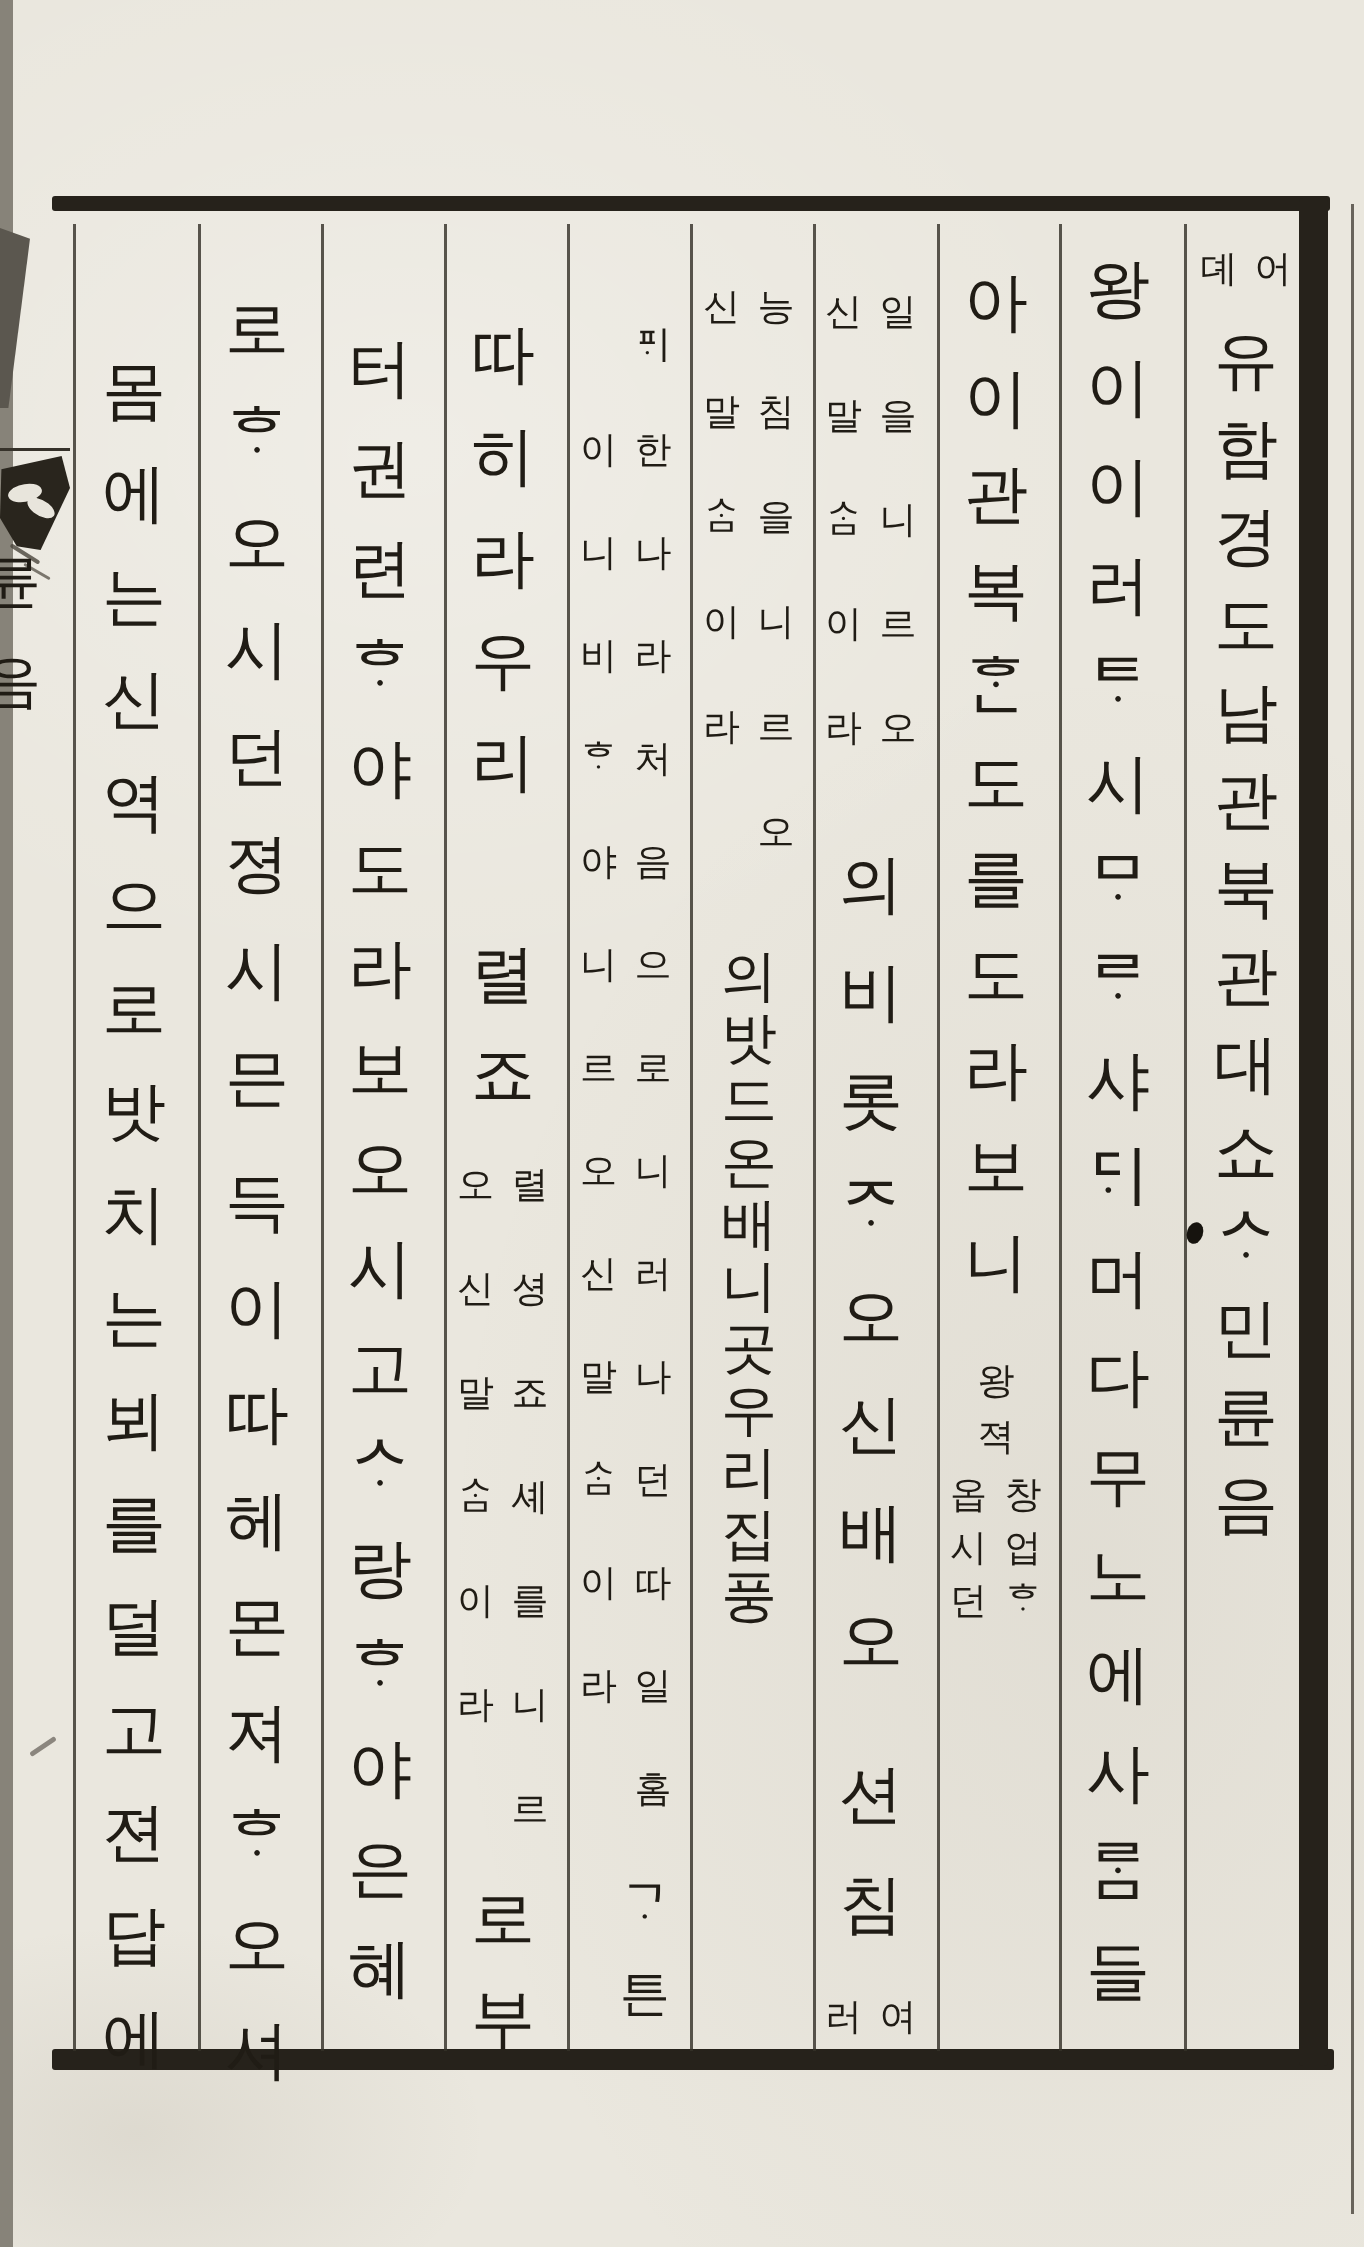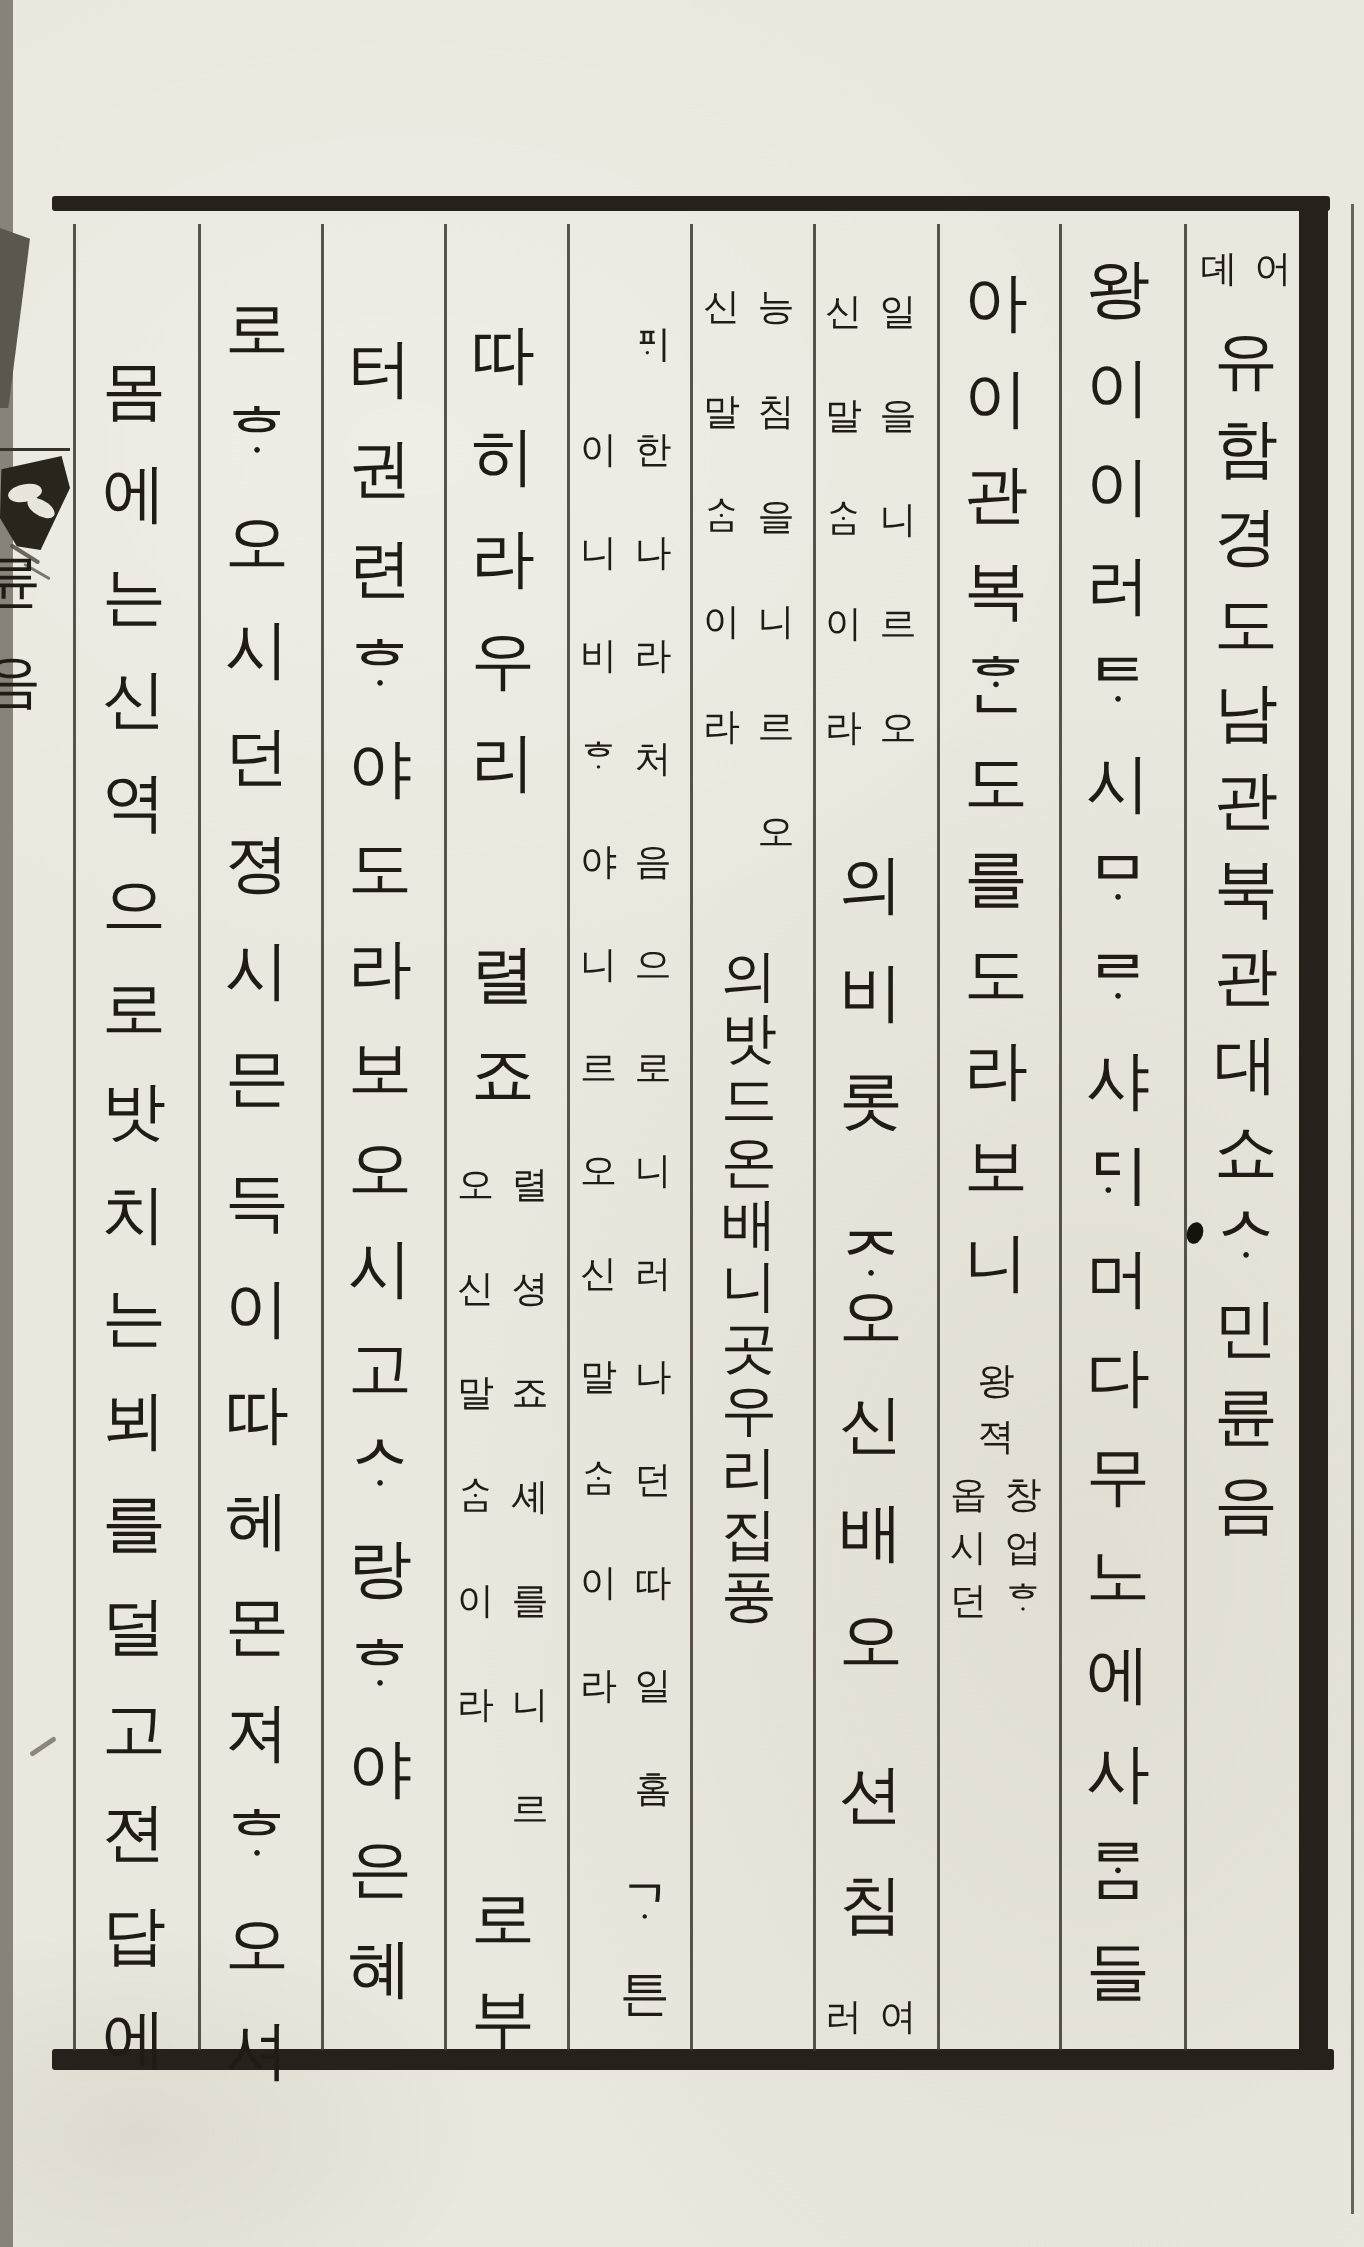--- a/index.html
+++ b/index.html
@@ -160,21 +160,21 @@
         <span class="char small sub-r" style="top: 605px;">르</span>
         <span class="char small sub-r" style="top: 709px;">오</span>
         <span class="char small sub-l" style="top: 293px;">신</span>
         <span class="char small sub-l" style="top: 397px;">말</span>
         <span class="char small sub-l" style="top: 501px;">ᄉᆞᆷ</span>
         <span class="char small sub-l" style="top: 605px;">이</span>
         <span class="char small sub-l" style="top: 709px;">라</span>
         <span class="char big" style="top: 852px;">의</span>
         <span class="char big" style="top: 960px;">비</span>
         <span class="char big" style="top: 1068px;">롯</span>
-        <span class="char big" style="top: 1226px;">ᄌᆞ</span>
+        <span class="char big" style="top: 1176px;">ᄌᆞ</span>
         <span class="char big" style="top: 1284px;">오</span>
         <span class="char big" style="top: 1392px;">신</span>
         <span class="char big" style="top: 1500px;">배</span>
         <span class="char big" style="top: 1608px;">오</span>
         <span class="char big" style="top: 1762px;">션</span>
         <span class="char big" style="top: 1872px;">침</span>
         <span class="char small sub-r" style="top: 1998px;">여</span>
         <span class="char small sub-l" style="top: 1998px;">러</span>
       </div>
       <div class="column" style="left: 694px; width: 110px;">

